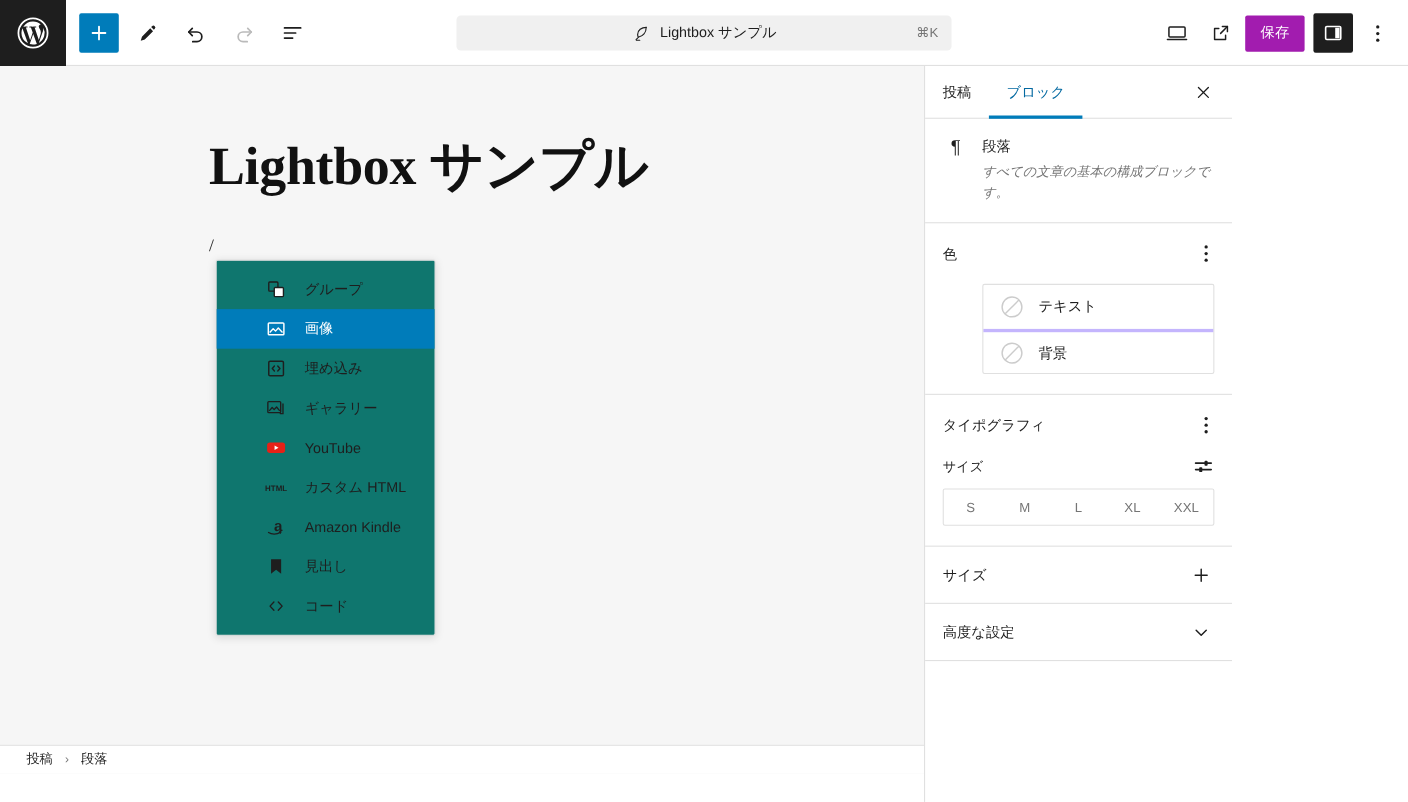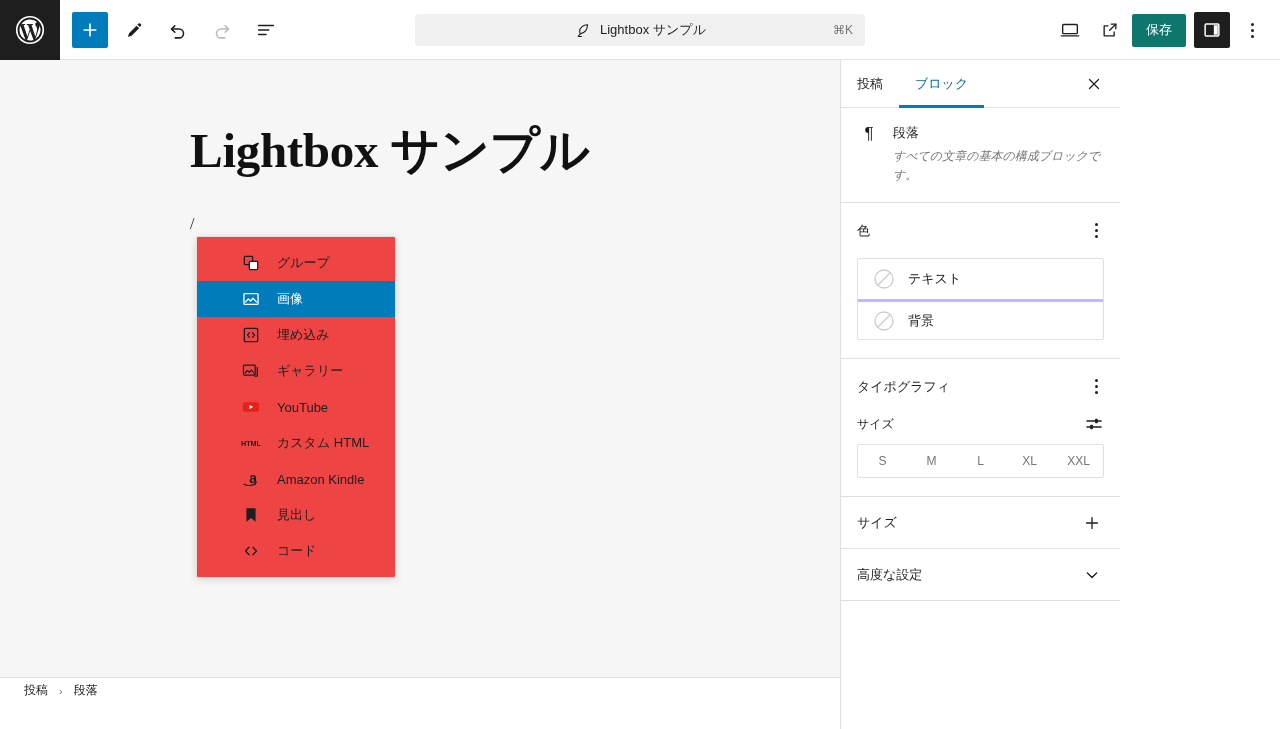--- a/index.html
+++ b/index.html
@@ -53,21 +53,21 @@
   .cmdbar .shortcut {
     position: absolute; right: 12px; top: 50%; transform: translateY(-50%);
     font-size: 12px; color: #757575;
   }
 
   .topbar-right {
     position: absolute; right: 10px; top: 0; height: 60px;
     display: flex; align-items: center; gap: 4px;
   }
   .save-btn {
-    background: #0f766e; color: #fff; border: none;
+    background: #a21caf; color: #fff; border: none;
     height: 33px; padding: 0 14px; border-radius: 2px;
     font-size: 13px; cursor: pointer;
     font-family: Liberation Mono, monospace;
   }
   .sidebar-toggle {
     width: 36px; height: 36px; background: #1e1e1e; border-radius: 2px;
     display: flex; align-items: center; justify-content: center;
     cursor: pointer; margin-left: 4px;
   }
   .kebab {
@@ -93,21 +93,21 @@
     position: absolute; left: 190px; top: 155px;
     font-size: 16px; color: #1e1e1e;
     font-family: "Liberation Serif", serif;
   }
   .caret-line { display: inline-block; }
 
   
   .slash-menu {
     position: absolute; left: 196px; top: 176px;
     width: 200px;
-    background: #ef4444;
+    background: #0f766e;
     border: 1px solid #e0e0e0;
     box-shadow: 0 2px 8px rgba(0,0,0,.12);
     padding: 8px 0 8px 0;
     border-radius: 2px;
   }
   .slash-item {
     display: flex; align-items: center;
     height: 36px; padding: 0 14px 0 18px;
     font-size: 13px; color: #1e1e1e; cursor: pointer;
     gap: 14px;
@@ -174,21 +174,21 @@
 
   .sb-section { border-bottom: 1px solid #e0e0e0; padding: 14px 16px 18px 16px; }
   .sec-head {
     display: flex; align-items: center; justify-content: space-between;
     margin-bottom: 14px;
   }
   .sec-title { font-size: 13px; color: #1e1e1e; }
   .sec-menu { display:flex; flex-direction: column; gap: 3px; cursor: pointer; padding: 6px; }
   .sec-menu i { width:3px;height:3px;border-radius:50%;background:#1e1e1e;display:block; }
 
-  .color-list { border: 1px solid #e0e0e0; border-radius: 2px; }
+  .color-list { border: 1px solid #e0e0e0; border-radius: 2px; margin-left: 36px; }
   .color-row {
     display: flex; align-items: center; gap: 12px;
     height: 40px; padding: 0 14px; cursor: pointer;
     font-size: 13px; color: #1e1e1e;
   }
   .color-row + .color-row { border-top: 3px solid #c4b5fd; }
 
   .typo-sub {
     display: flex; align-items: center; justify-content: space-between;
     margin-bottom: 10px;

